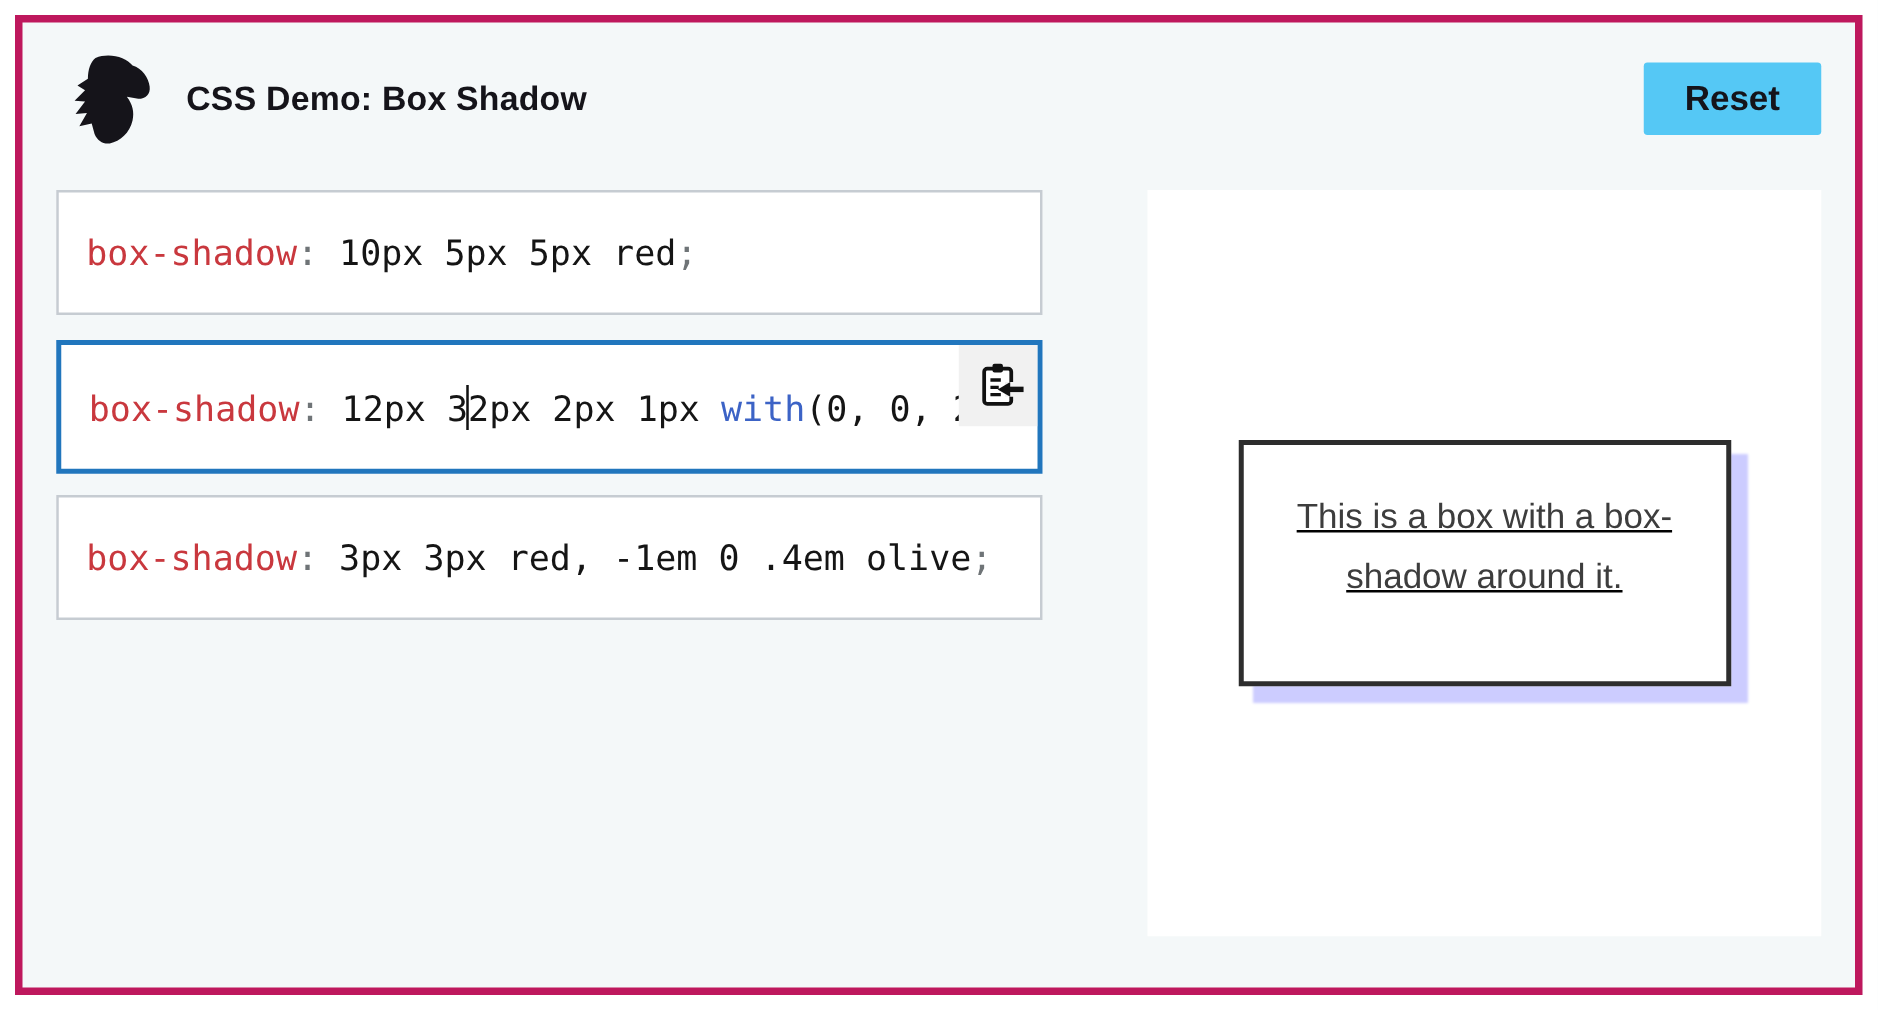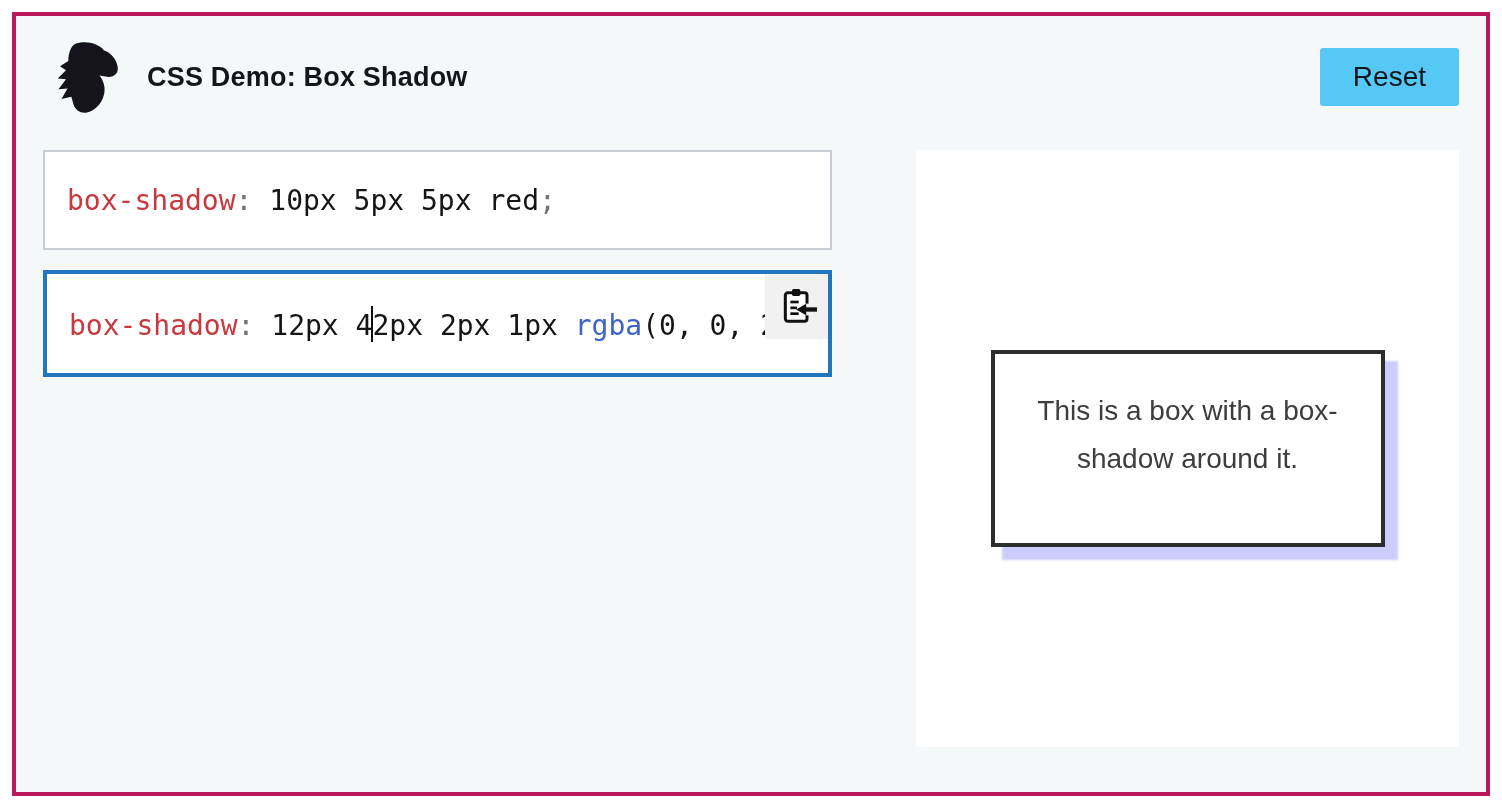--- a/index.html
+++ b/index.html
@@ -6,38 +6,38 @@
   html, body { margin: 0; padding: 0; background: #ffffff; }
   body {
     width: 1502px; height: 808px;
     padding: 12px;
     font-family: "Liberation Sans", sans-serif;
     -webkit-font-smoothing: antialiased;
   }
   .card {
     width: 1478px; height: 784px;
     background: #f4f8f9;
-    border: 4px solid #be185d;
+    border: 6px solid #be185d;
     padding: 23px 27px;
   }
 
   
   .header { display: flex; align-items: center; gap: 26px; margin-bottom: 35px; }
   .logo { width: 78px; height: 76px; flex: 0 0 auto; }
   .title {
     font-size: 27px; font-weight: bold; color: #15141a; letter-spacing: 0.2px;
   }
   .reset-btn {
     margin-left: auto;
     background: #55c8f5;
     color: #15141a;
     border: none;
     border-radius: 3px;
     font-family: "Liberation Sans", sans-serif;
-    font-size: 28px; font-weight: normal;
+    font-size: 28px; font-weight: bold;
     padding: 13px 33px;
     cursor: pointer;
   }
 
   
   .main { display: flex; gap: 84px; align-items: flex-start; }
   .examples { width: 789px; flex: 0 0 auto; }
 
   .row {
     position: relative;
@@ -80,21 +80,21 @@
     display: flex; align-items: center; justify-content: center;
     cursor: pointer;
   }
   .copy-btn svg { width: 40px; height: 40px; }
 
   
   .output {
     flex: 1;
     height: 597px;
     background: #ffffff;
-    display: flex; align-items: center; justify-content: center;
+    display: flex; align-items: center; justify-content: center; text-decoration: underline;
   }
   .demo-box {
     width: 394px; height: 197px;
     background: #ffffff;
     border: 4px solid #2d2d2d;
     box-shadow: 12px 12px 2px 1px rgba(0, 0, 255, 0.2);
     padding: 33px 26px 0;
     text-align: center;
     font-size: 28px; line-height: 1.7;
     color: #3d3d3d;
@@ -116,38 +116,41 @@
   <div class="main">
 
     <div class="examples">
 
       <div class="row">
         <span class="code"><span class="prop">box-shadow</span><span class="punct">: </span><span>10px 5px 5px red</span><span class="punct">;</span></span>
       </div>
 
 
       <div class="row selected">
-        <span class="code"><span class="prop">box-shadow</span><span class="punct">: </span><span>12px 4</span><span class="caret"></span><span>2px 2px 1px </span><span class="kw">rgba</span><span>(0, 0, 2</span></span>
+        <span class="code"><span class="prop">box-shadow</span><span class="punct">: </span><span>12px 3</span><span class="caret"></span><span>2px 2px 1px </span><span class="kw">with</span><span>(0, 0, 2</span></span>
 
         <button class="copy-btn" title="">
           <svg viewBox="0 0 24 24" aria-hidden="true">
             <rect x="5" y="3.5" width="13" height="17" rx="1.5" fill="#ffffff" stroke="#111111" stroke-width="1.8"></rect>
             <rect x="9" y="1.2" width="5" height="4.2" rx="1" fill="#111111"></rect>
             <line x1="8" y1="9" x2="13" y2="9" stroke="#111111" stroke-width="1.6"></line>
             <line x1="8" y1="12.5" x2="12" y2="12.5" stroke="#111111" stroke-width="1.6"></line>
             <line x1="8" y1="16" x2="13" y2="16" stroke="#111111" stroke-width="1.6"></line>
             <path d="M24 13.5 L15 13.5" stroke="#f1f1f1" stroke-width="7" fill="none"></path>
             <polygon points="11.5,13.5 17.5,10 17.5,17" fill="#111111"></polygon>
             <rect x="17" y="12.2" width="7" height="2.6" fill="#111111"></rect>
           </svg>
         </button>
 
       </div>
 
 
+      <div class="row">
+        <span class="code"><span class="prop">box-shadow</span><span class="punct">: </span><span>3px 3px red, -1em 0 .4em olive</span><span class="punct">;</span></span>
+      </div>
 
     </div>
 
     <div class="output">
       <div class="demo-box">
         <span>This is a box with a box-shadow around it.</span>
       </div>
     </div>
 
   </div>

